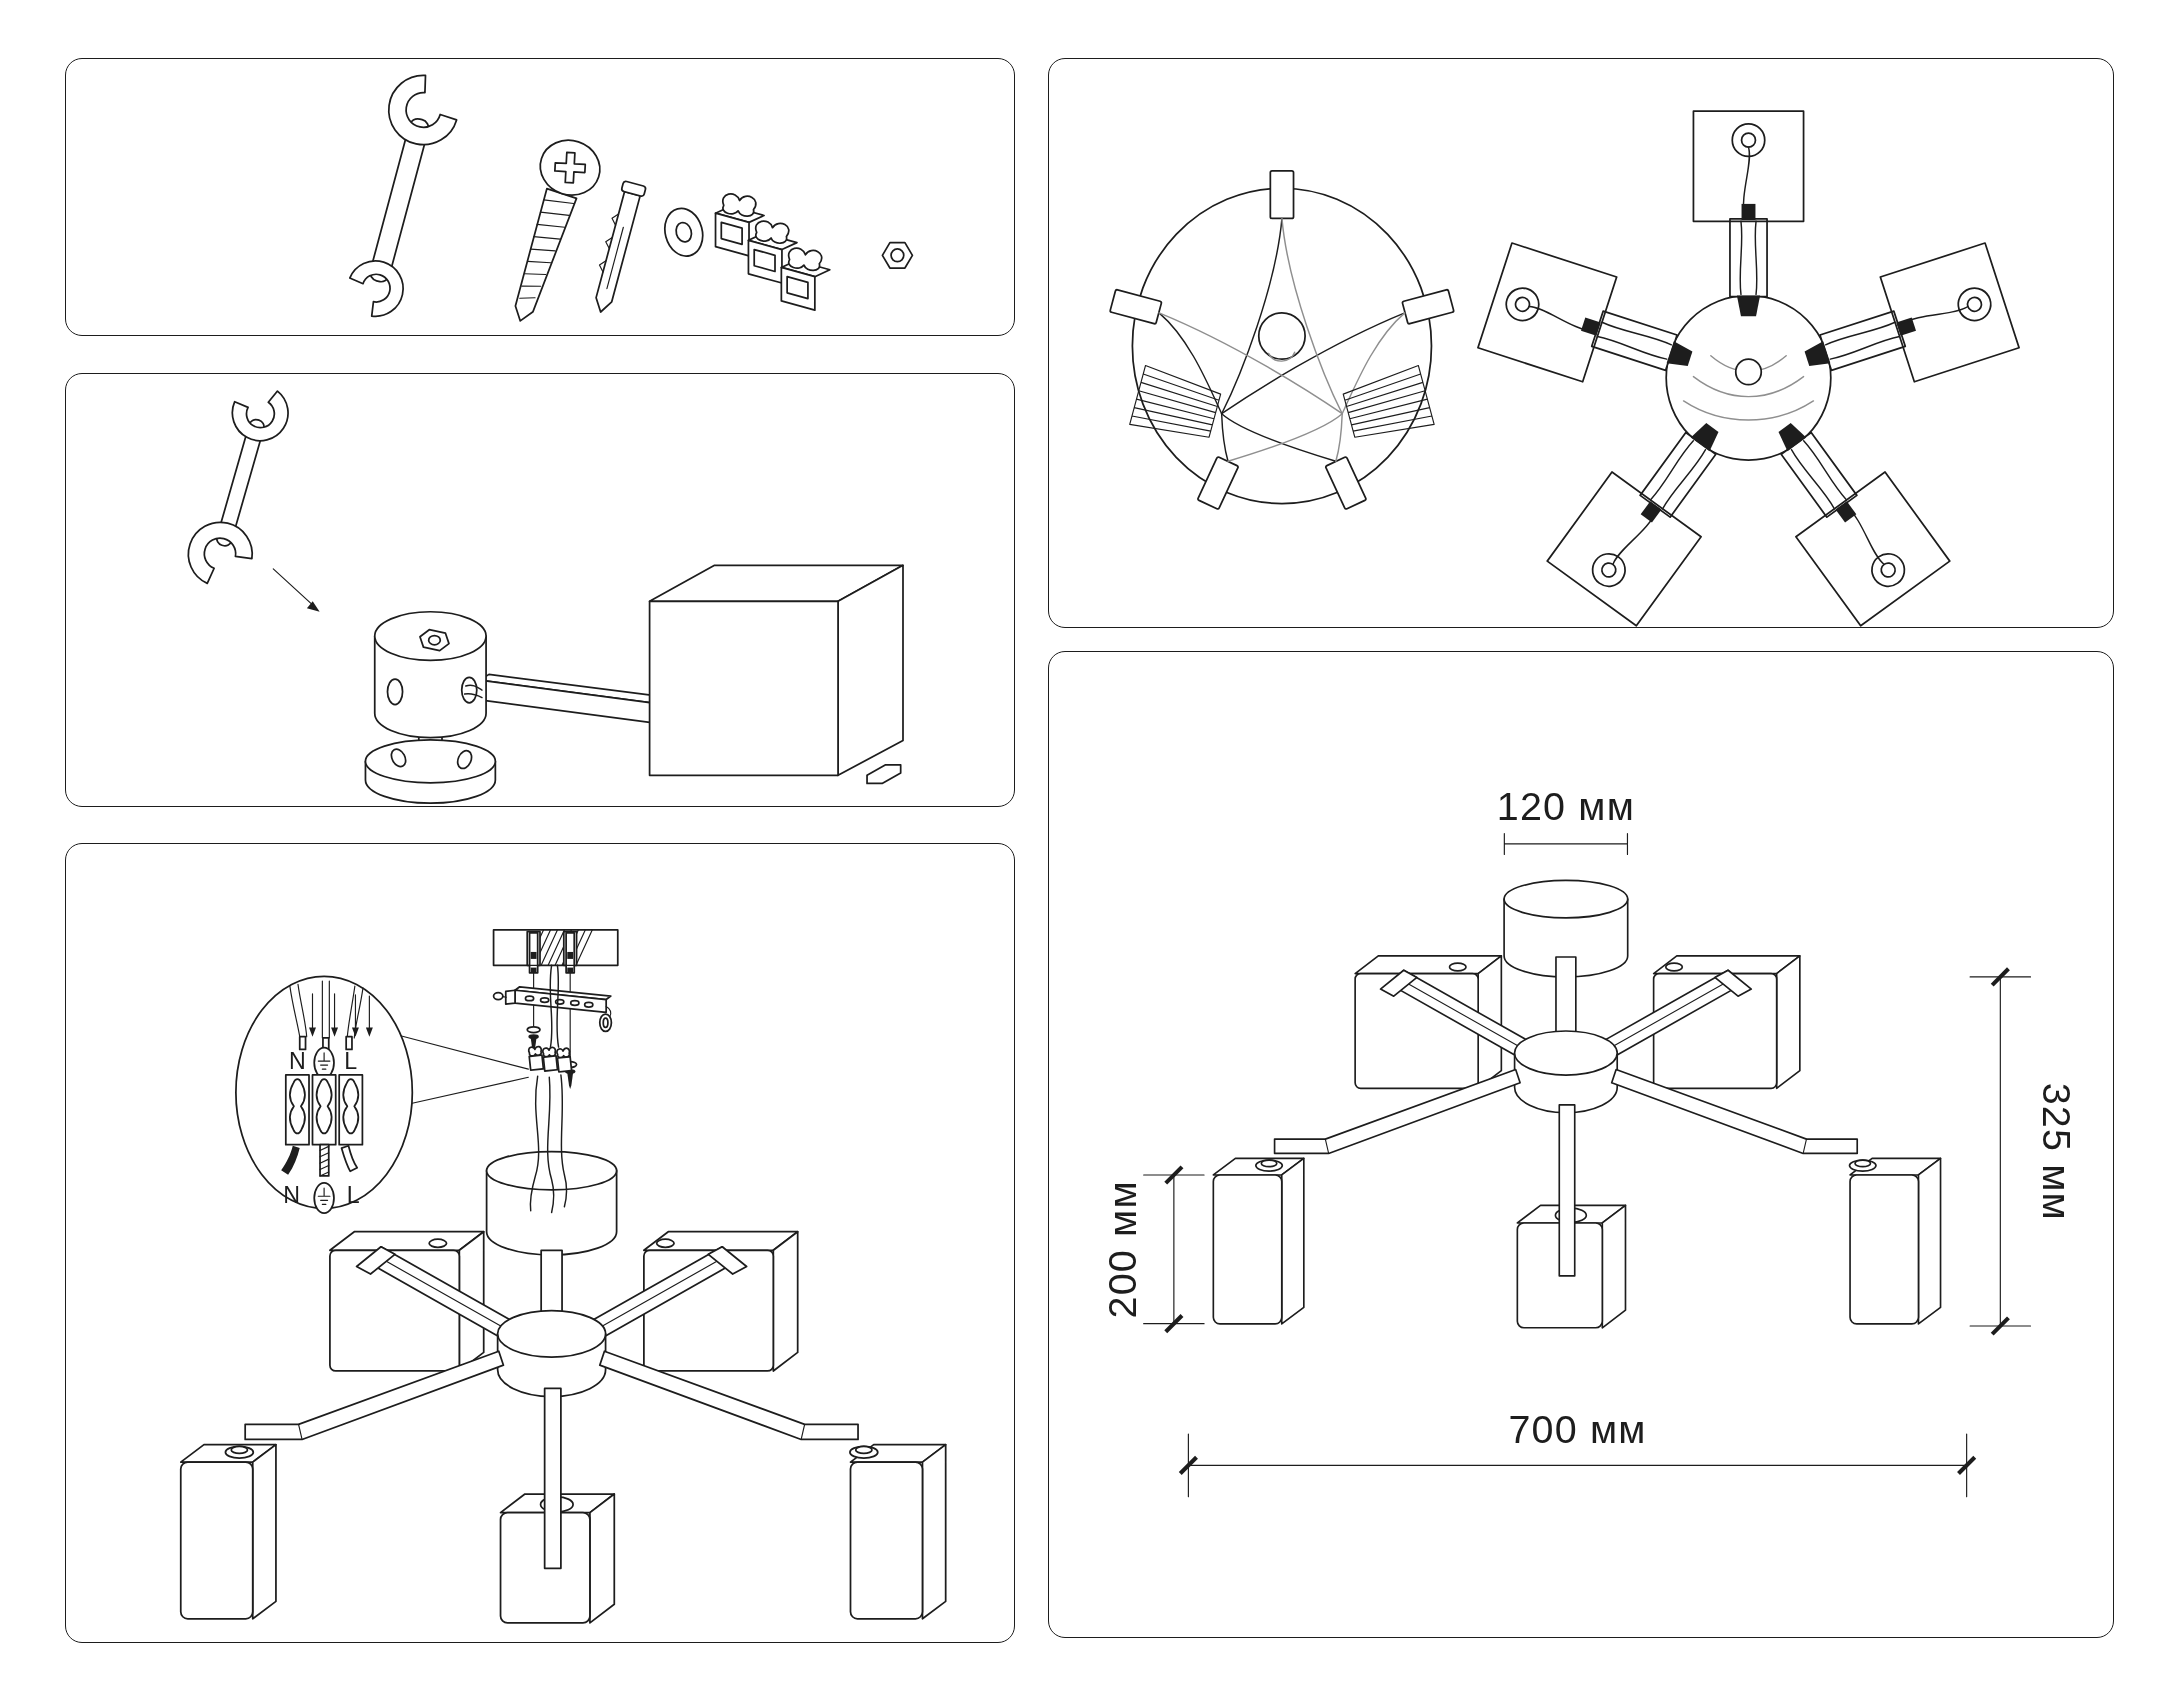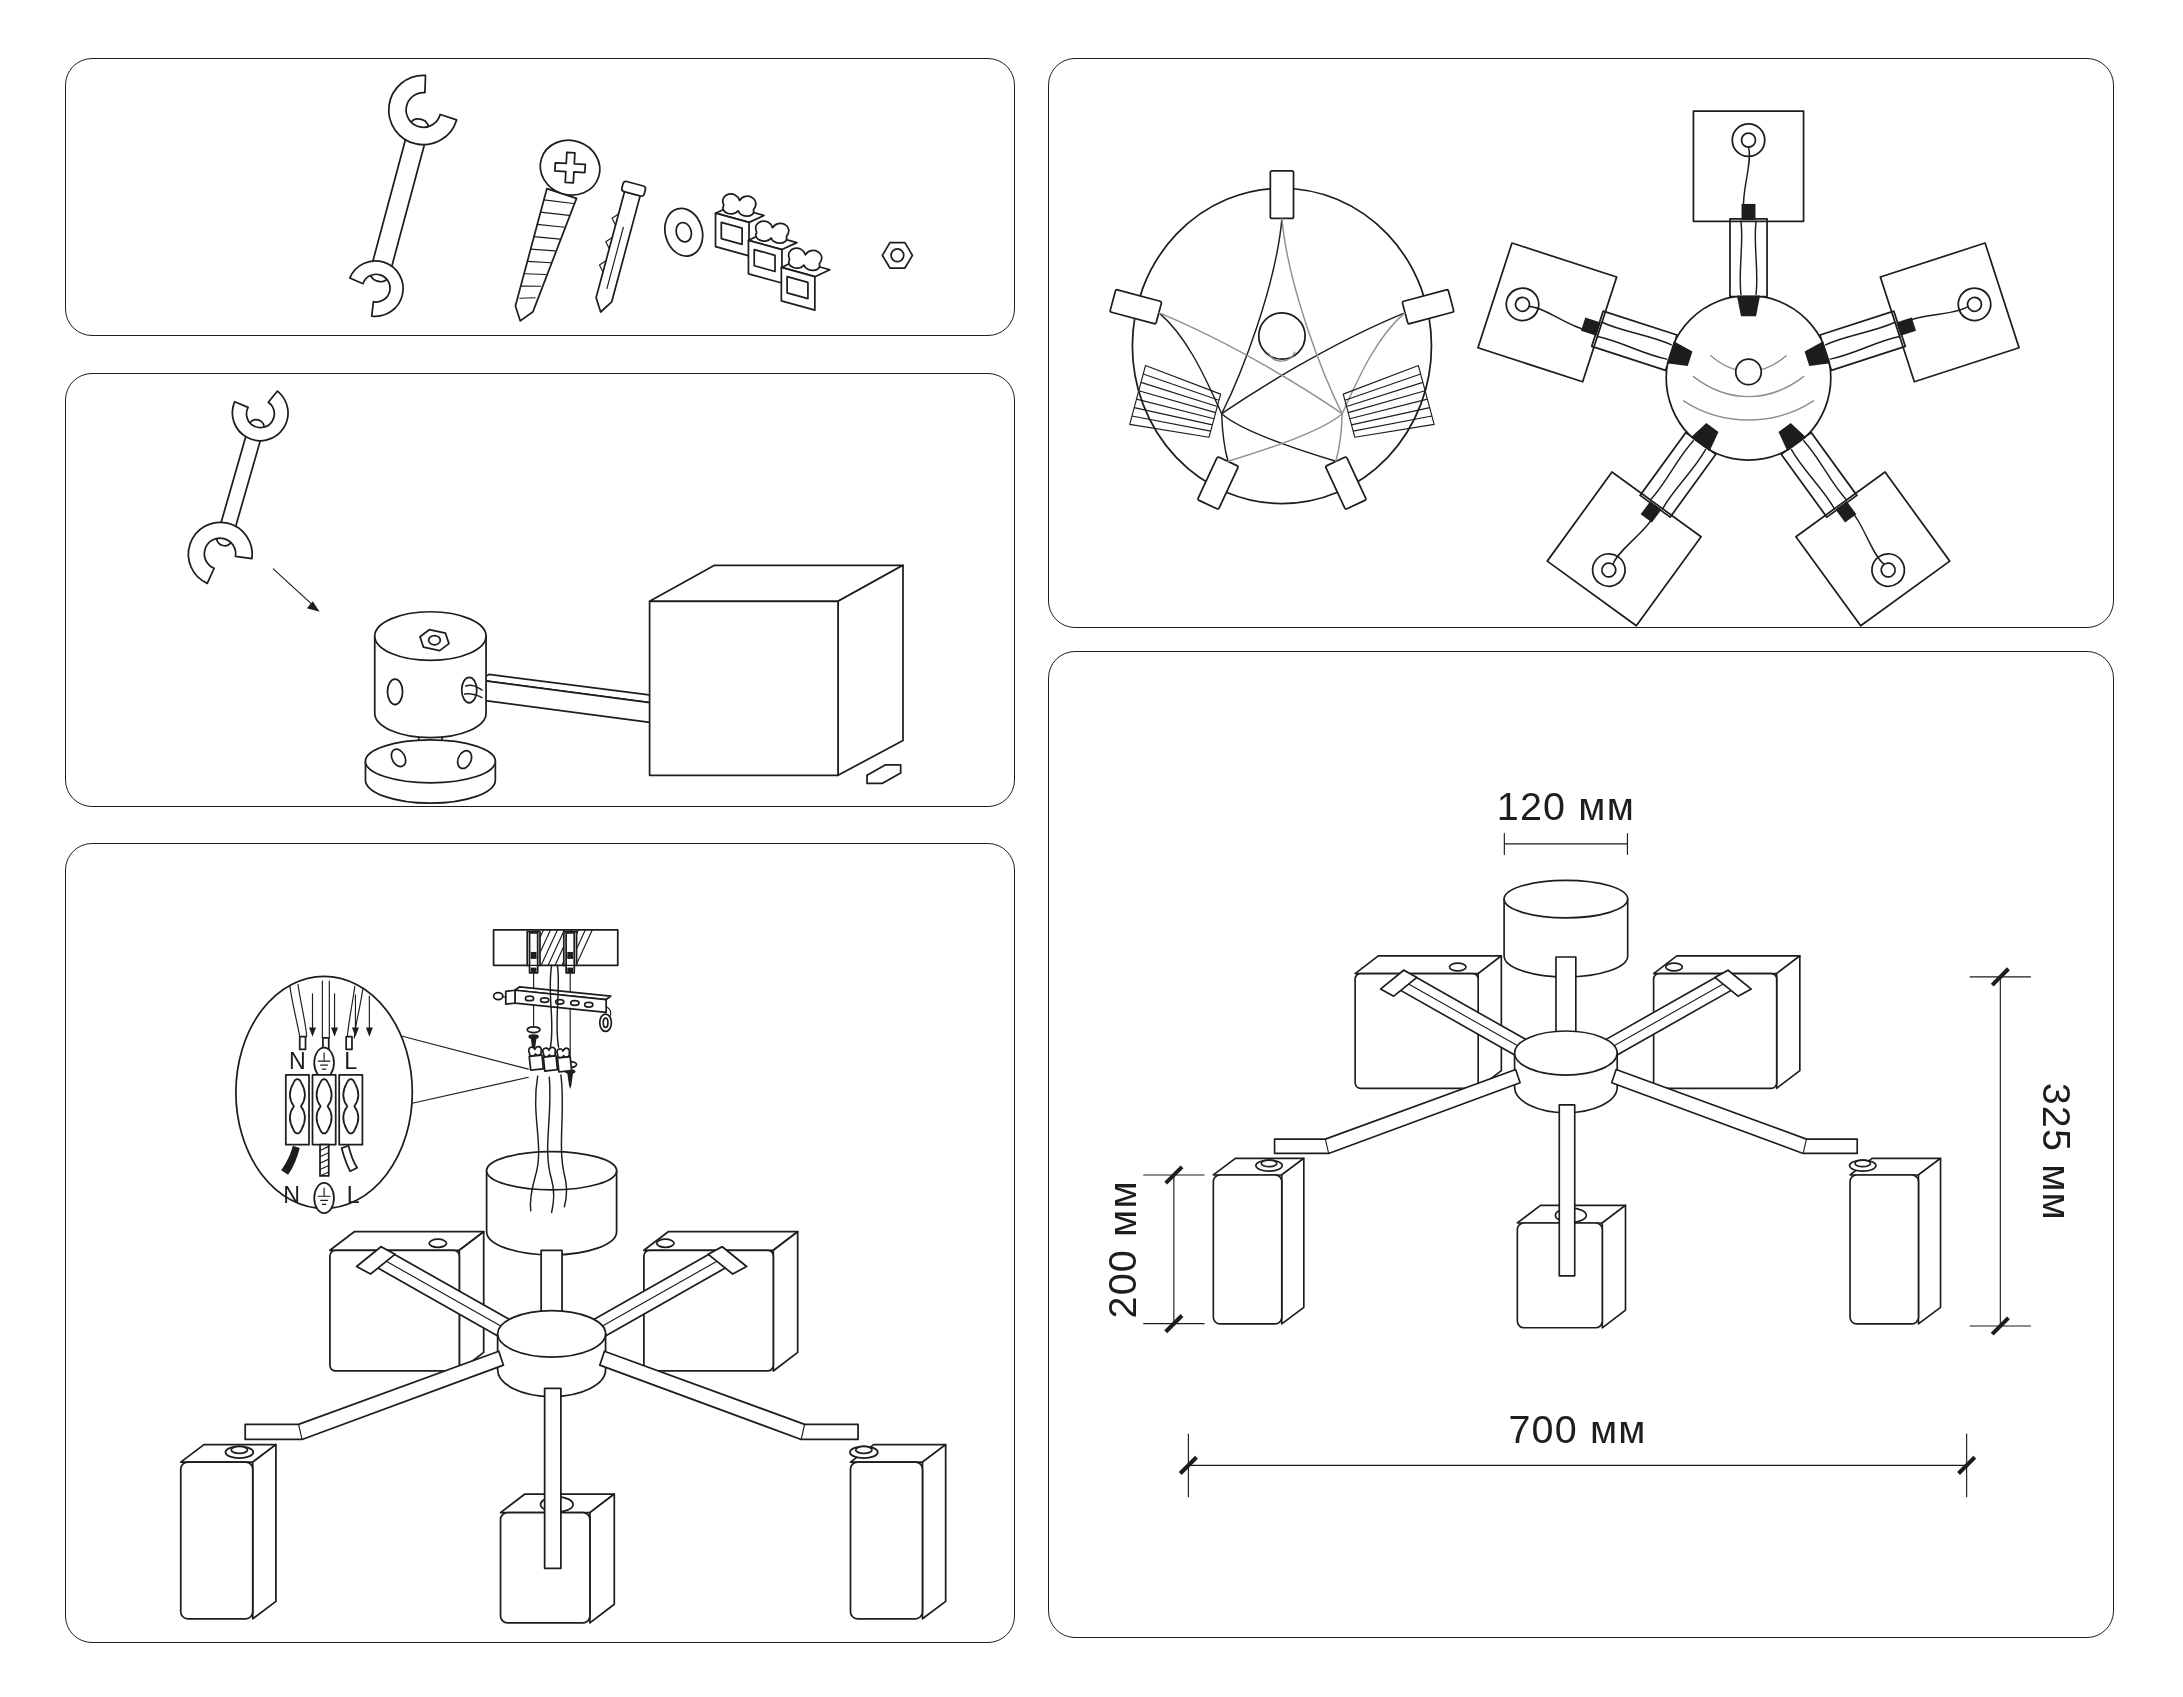--- a/index.html
+++ b/index.html
@@ -1,18 +1,18 @@
 <!DOCTYPE html>
 <html style="font-size:9.3px"><head>
 <meta charset="utf-8">
 <style>
   html,body{margin:0;padding:0;background:#ffffff;}
   .page{position:relative;width:2183px;height:1698px;background:#ffffff;overflow:hidden;
         font-family:"Liberation Sans",sans-serif;}
-  .panel{position:absolute;border:1.7px solid #1d1d1d;border-radius:27px;background:#ffffff;box-sizing:border-box;}
+  .panel{position:absolute;border:1.7px solid #1d1d1d;border-radius:17px;background:#ffffff;box-sizing:border-box;}
   .panel svg{position:absolute;left:0;top:0;width:100%;height:100%;}
   #panel-hardware  {left:65px;top:58px;width:950px;height:278px;}
   #panel-hub       {left:65px;top:373px;width:950px;height:434px;}
   #panel-wiring    {left:65px;top:843px;width:950px;height:800px;}
   #panel-routing   {left:1048px;top:58px;width:1066px;height:570px;}
   #panel-dimensions{left:1048px;top:651px;width:1066px;height:987px;}
 
   .wh  {fill:#ffffff;stroke:#1d1d1d;stroke-width:3;stroke-linejoin:round;stroke-linecap:round;}
   .ln  {fill:none;stroke:#1d1d1d;stroke-width:3;stroke-linejoin:round;stroke-linecap:round;}
   .thin{stroke-width:2;}

